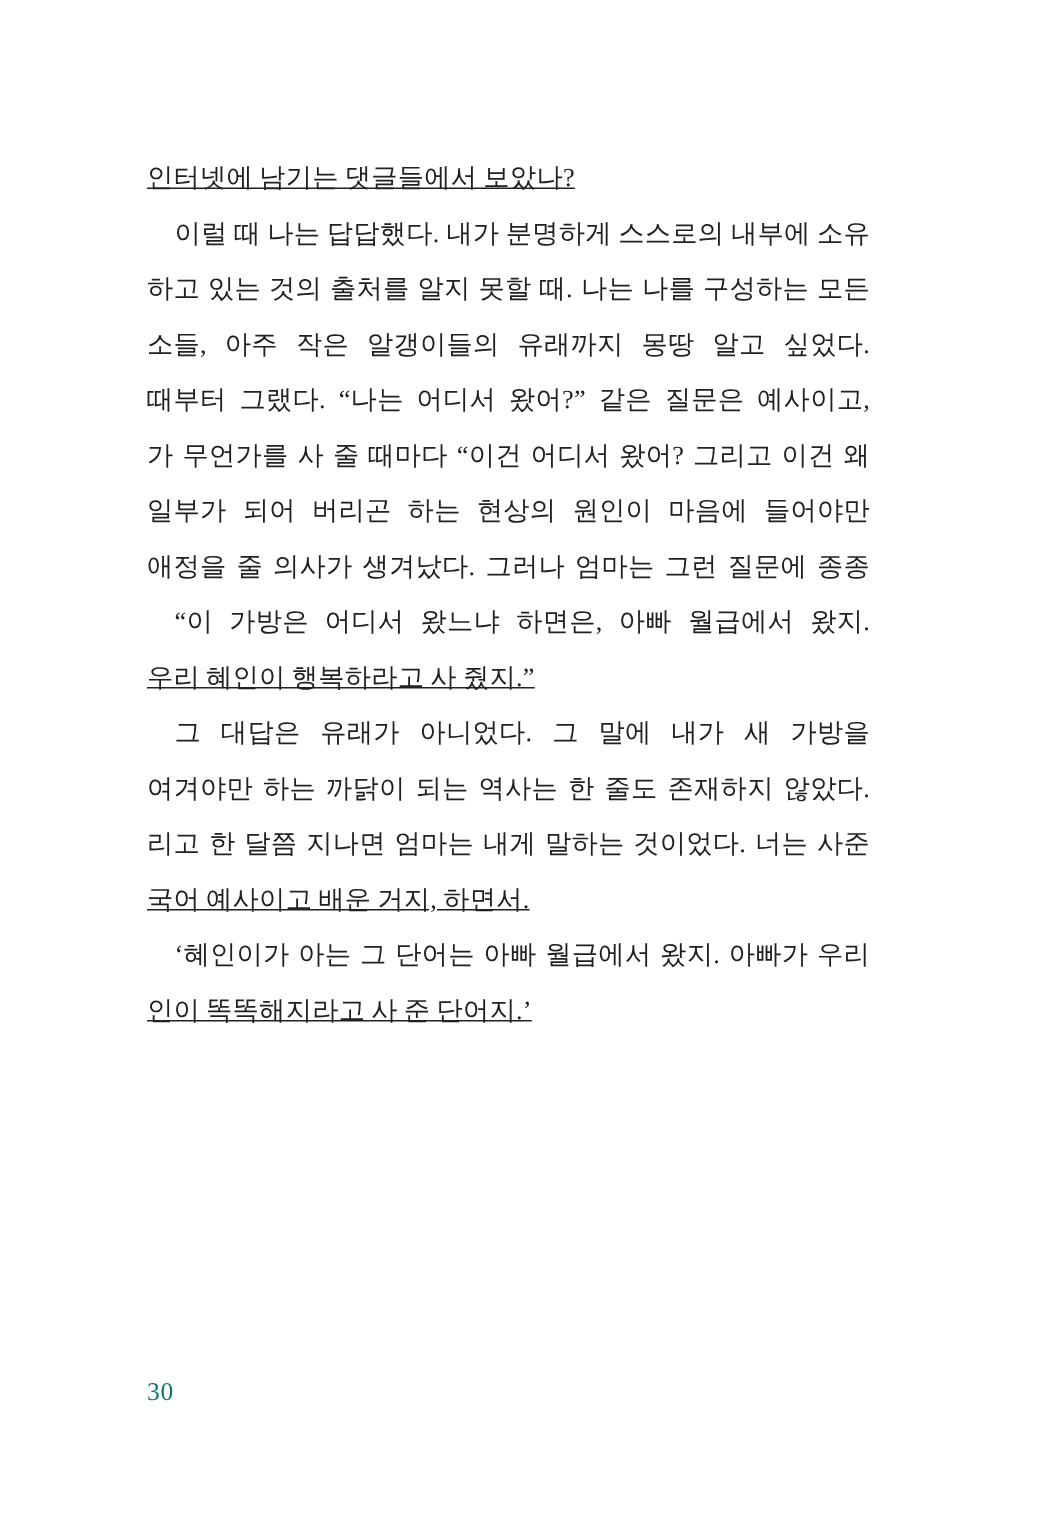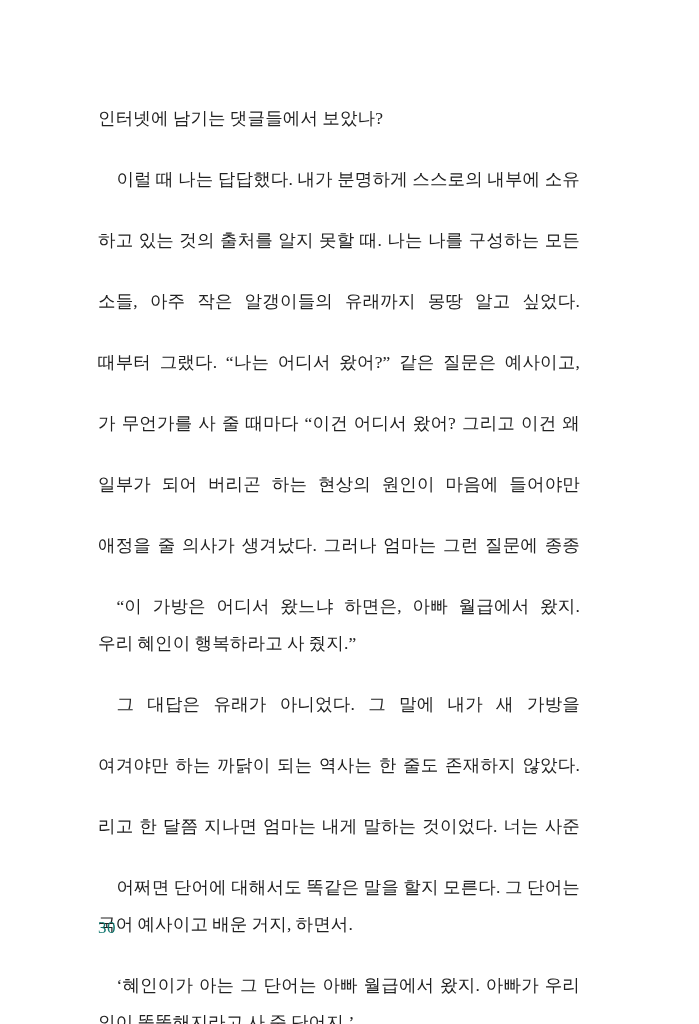--- a/index.html
+++ b/index.html
@@ -42,26 +42,26 @@
     word-break: keep-all;
     word-spacing: -0.5px;
     letter-spacing: 0.01em;
     color: #212121;
     text-align: left;
   }
   
   .line.j {
     text-align: justify;
     text-align-last: justify;
-    margin-top: 24px;
   }
   
   .line.end {
     text-align: left;
     text-align-last: left;
+    text-decoration: underline;
   }
   
   .line.indent {
     text-indent: 1.05em;
   }
   .page-number {
     position: absolute;
     left: 98px;
     top: 916px;
     font-size: 17px;
@@ -96,21 +96,20 @@
       <p class="line end">우리 혜인이 행복하라고 사 줬지.”</p>
     </div>
 
     <div class="para">
       <p class="line j indent">그 대답은 유래가 아니었다. 그 말에 내가 새 가방을 특별하게</p>
       <p class="line j">여겨야만 하는 까닭이 되는 역사는 한 줄도 존재하지 않았다. 그</p>
       <p class="line j">리고 한 달쯤 지나면 엄마는 내게 말하는 것이었다. 너는 사준 지</p>
     </div>
 
     <div class="para">
-      <p class="line j indent">어쩌면 단어에 대해서도 똑같은 말을 할지 모른다. 그 단어는</p>
       <p class="line end">국어 예사이고 배운 거지, 하면서.</p>
     </div>
 
     <div class="para">
       <p class="line j indent">‘혜인이가 아는 그 단어는 아빠 월급에서 왔지. 아빠가 우리 혜</p>
       <p class="line end">인이 똑똑해지라고 사 준 단어지.’</p>
     </div>
 
   </div>
 

